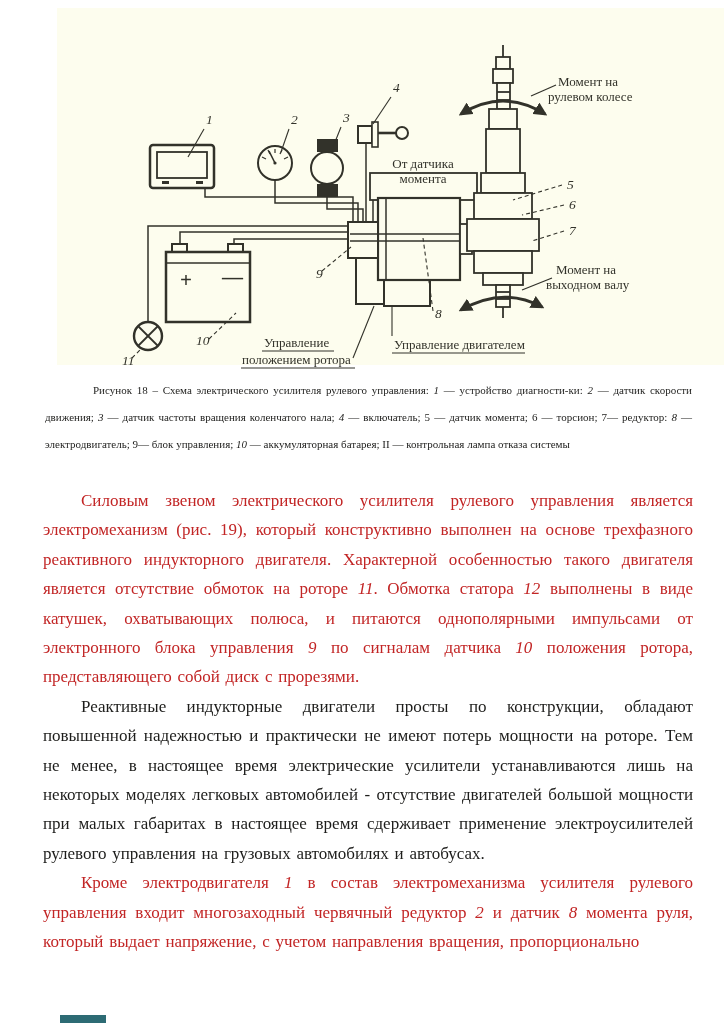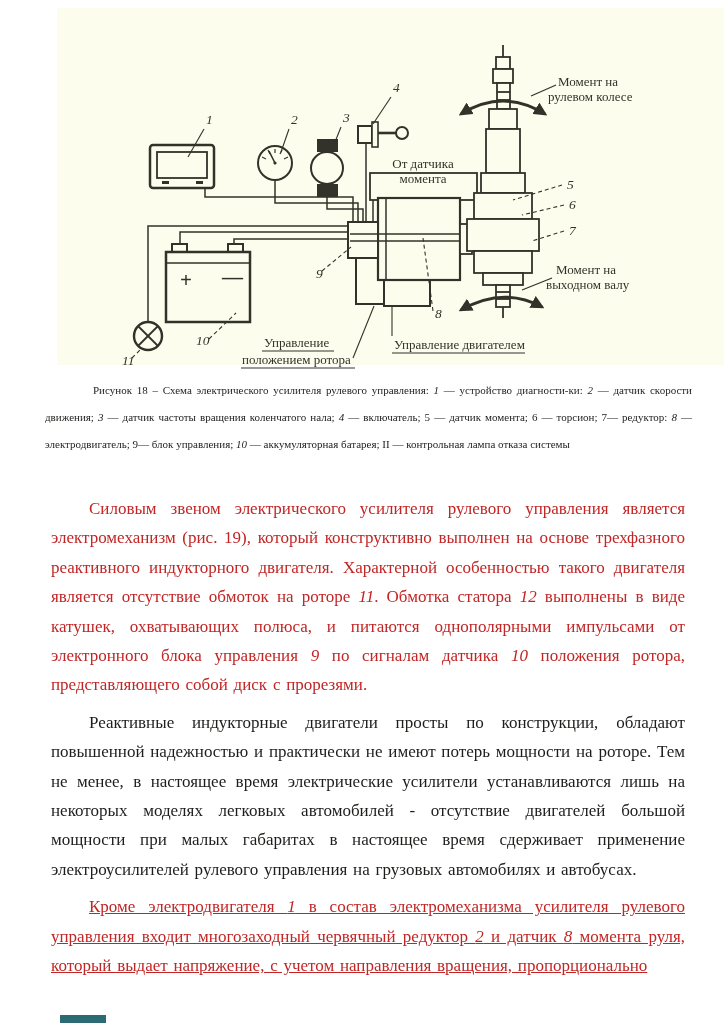--- a/index.html
+++ b/index.html
@@ -12,21 +12,21 @@
   svg text{font-family:"Liberation Serif", serif;font-size:13px;}
   .fig-label{font-size:13px;}
   .fig-num{font-style:italic;font-size:13.5px;}
   .fig-sign{font-size:21px;font-weight:bold;}
   .caption{
     position:absolute;left:45px;top:377px;width:647px;
     font-size:11px;line-height:26.8px;text-align:justify;text-indent:48px;
   }
   .content{position:absolute;left:43px;top:486px;width:650px;}
   .content p{
-    margin:8px;font-size:17px;line-height:29.4px;
+    margin:0;font-size:17px;line-height:29.4px;
     text-align:justify;text-indent:38px;word-spacing:1.5px;
   }
   .seg-i{font-style:italic;}
   .artifact-bar{position:absolute;left:60px;top:1015px;width:46px;height:8px;}
 </style>
 </head>
 <body>
 
 <svg class="figure-svg" width="724" height="373" viewBox="0 0 724 373" style="color: rgb(50, 50, 42);">
   <defs>
@@ -191,16 +191,16 @@
     <line x1="392" y1="353" x2="525" y2="353" stroke="currentColor" stroke-width="1.1"></line>
     <line x1="392" y1="336" x2="392" y2="306" stroke="currentColor" stroke-width="1.1"></line>
   </g>
 </svg>
 
 <div class="caption" style="color: rgb(30, 30, 28);"><span>Рисунок 18 –  Схема электрического усилителя рулевого управления: </span><span class="seg-i">1</span><span> — устройство диагности-ки: </span><span class="seg-i">2</span><span> — датчик скорости движения; </span><span class="seg-i">3</span><span> — датчик частоты вращения коленчатого нала; </span><span class="seg-i">4</span><span> — включатель; 5 — датчик момента; 6 — торсион; 7— редуктор: </span><span class="seg-i">8</span><span> — электродвигатель; 9— блок управления; </span><span class="seg-i">10</span><span> — аккумуляторная батарея; II — контрольная лампа отказа системы</span></div>
 
 <div class="content">
   <p style="color: rgb(194, 37, 37);"><span>Силовым звеном электрического усилителя рулевого управления является электромеханизм (рис. 19), который конструктивно выполнен на основе трехфазного реактивного индукторного двигателя. Характерной особенностью такого двигателя является отсутствие обмоток на роторе </span><span class="seg-i">11</span><span>. Обмотка статора </span><span class="seg-i">12</span><span> выполнены в виде катушек, охватывающих полюса, и питаются однополярными импульсами от электронного блока управления </span><span class="seg-i">9</span><span> по сигналам датчика </span><span class="seg-i">10</span><span> положения ротора, представляющего собой диск с прорезями.</span></p>
   <p style="color: rgb(29, 29, 27);"><span>Реактивные индукторные двигатели просты по конструкции, обладают повышенной надежностью и практически не имеют потерь мощности на роторе. Тем не менее, в настоящее время электрические усилители устанавливаются лишь на некоторых моделях легковых автомобилей - отсутствие двигателей большой мощности при малых габаритах в настоящее время сдерживает применение электроусилителей рулевого управления на грузовых автомобилях и автобусах.</span></p>
-  <p style="color: rgb(194, 37, 37); text-decoration: underline;"><span>Кроме электродвигателя </span><span class="seg-i">1</span><span> в состав электромеханизма усилителя рулевого управления входит многозаходный червячный редуктор </span><span class="seg-i">2</span><span> и датчик </span><span class="seg-i">8</span><span> момента руля, который выдает напряжение, с учетом направления вращения, пропорционально</span></p>
+  <p style="color: rgb(194, 37, 37);"><span>Кроме электродвигателя </span><span class="seg-i">1</span><span> в состав электромеханизма усилителя рулевого управления входит многозаходный червячный редуктор </span><span class="seg-i">2</span><span> и датчик </span><span class="seg-i">8</span><span> момента руля, который выдает напряжение, с учетом направления вращения, пропорционально</span></p>
 </div>
 
 <div class="artifact-bar" style="background-color: rgb(45, 107, 116);"></div>
 
 </body></html>

